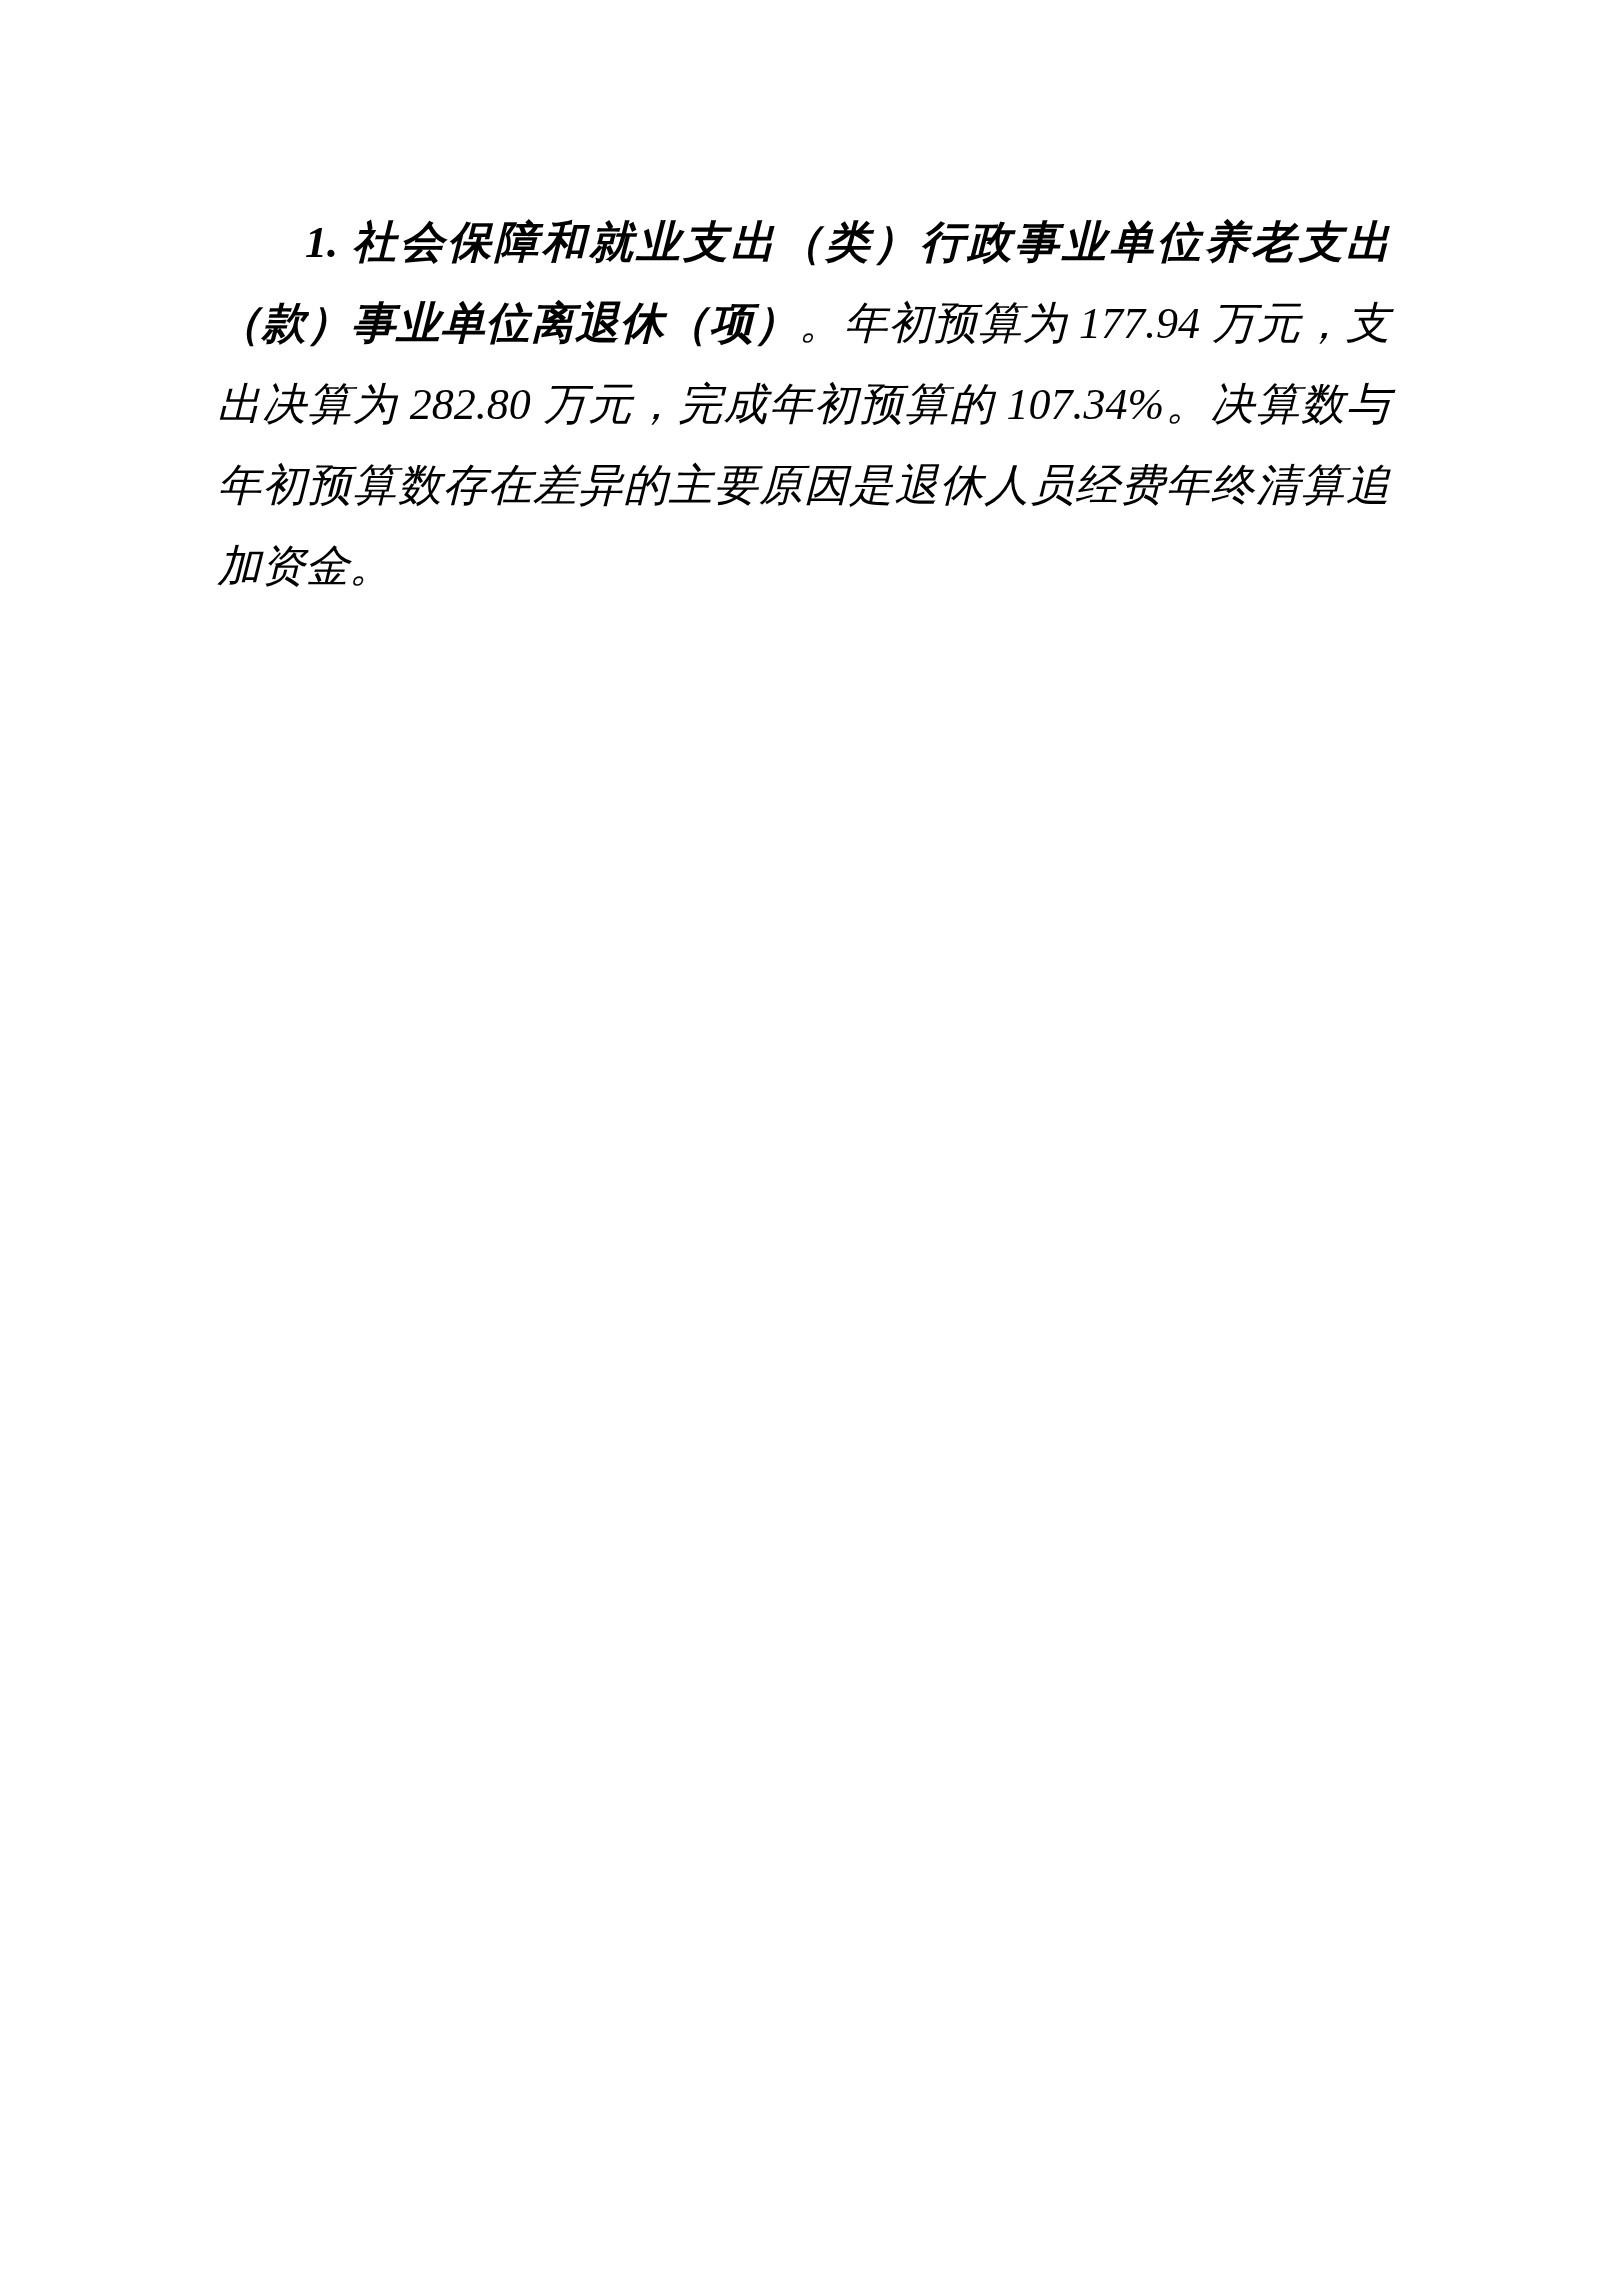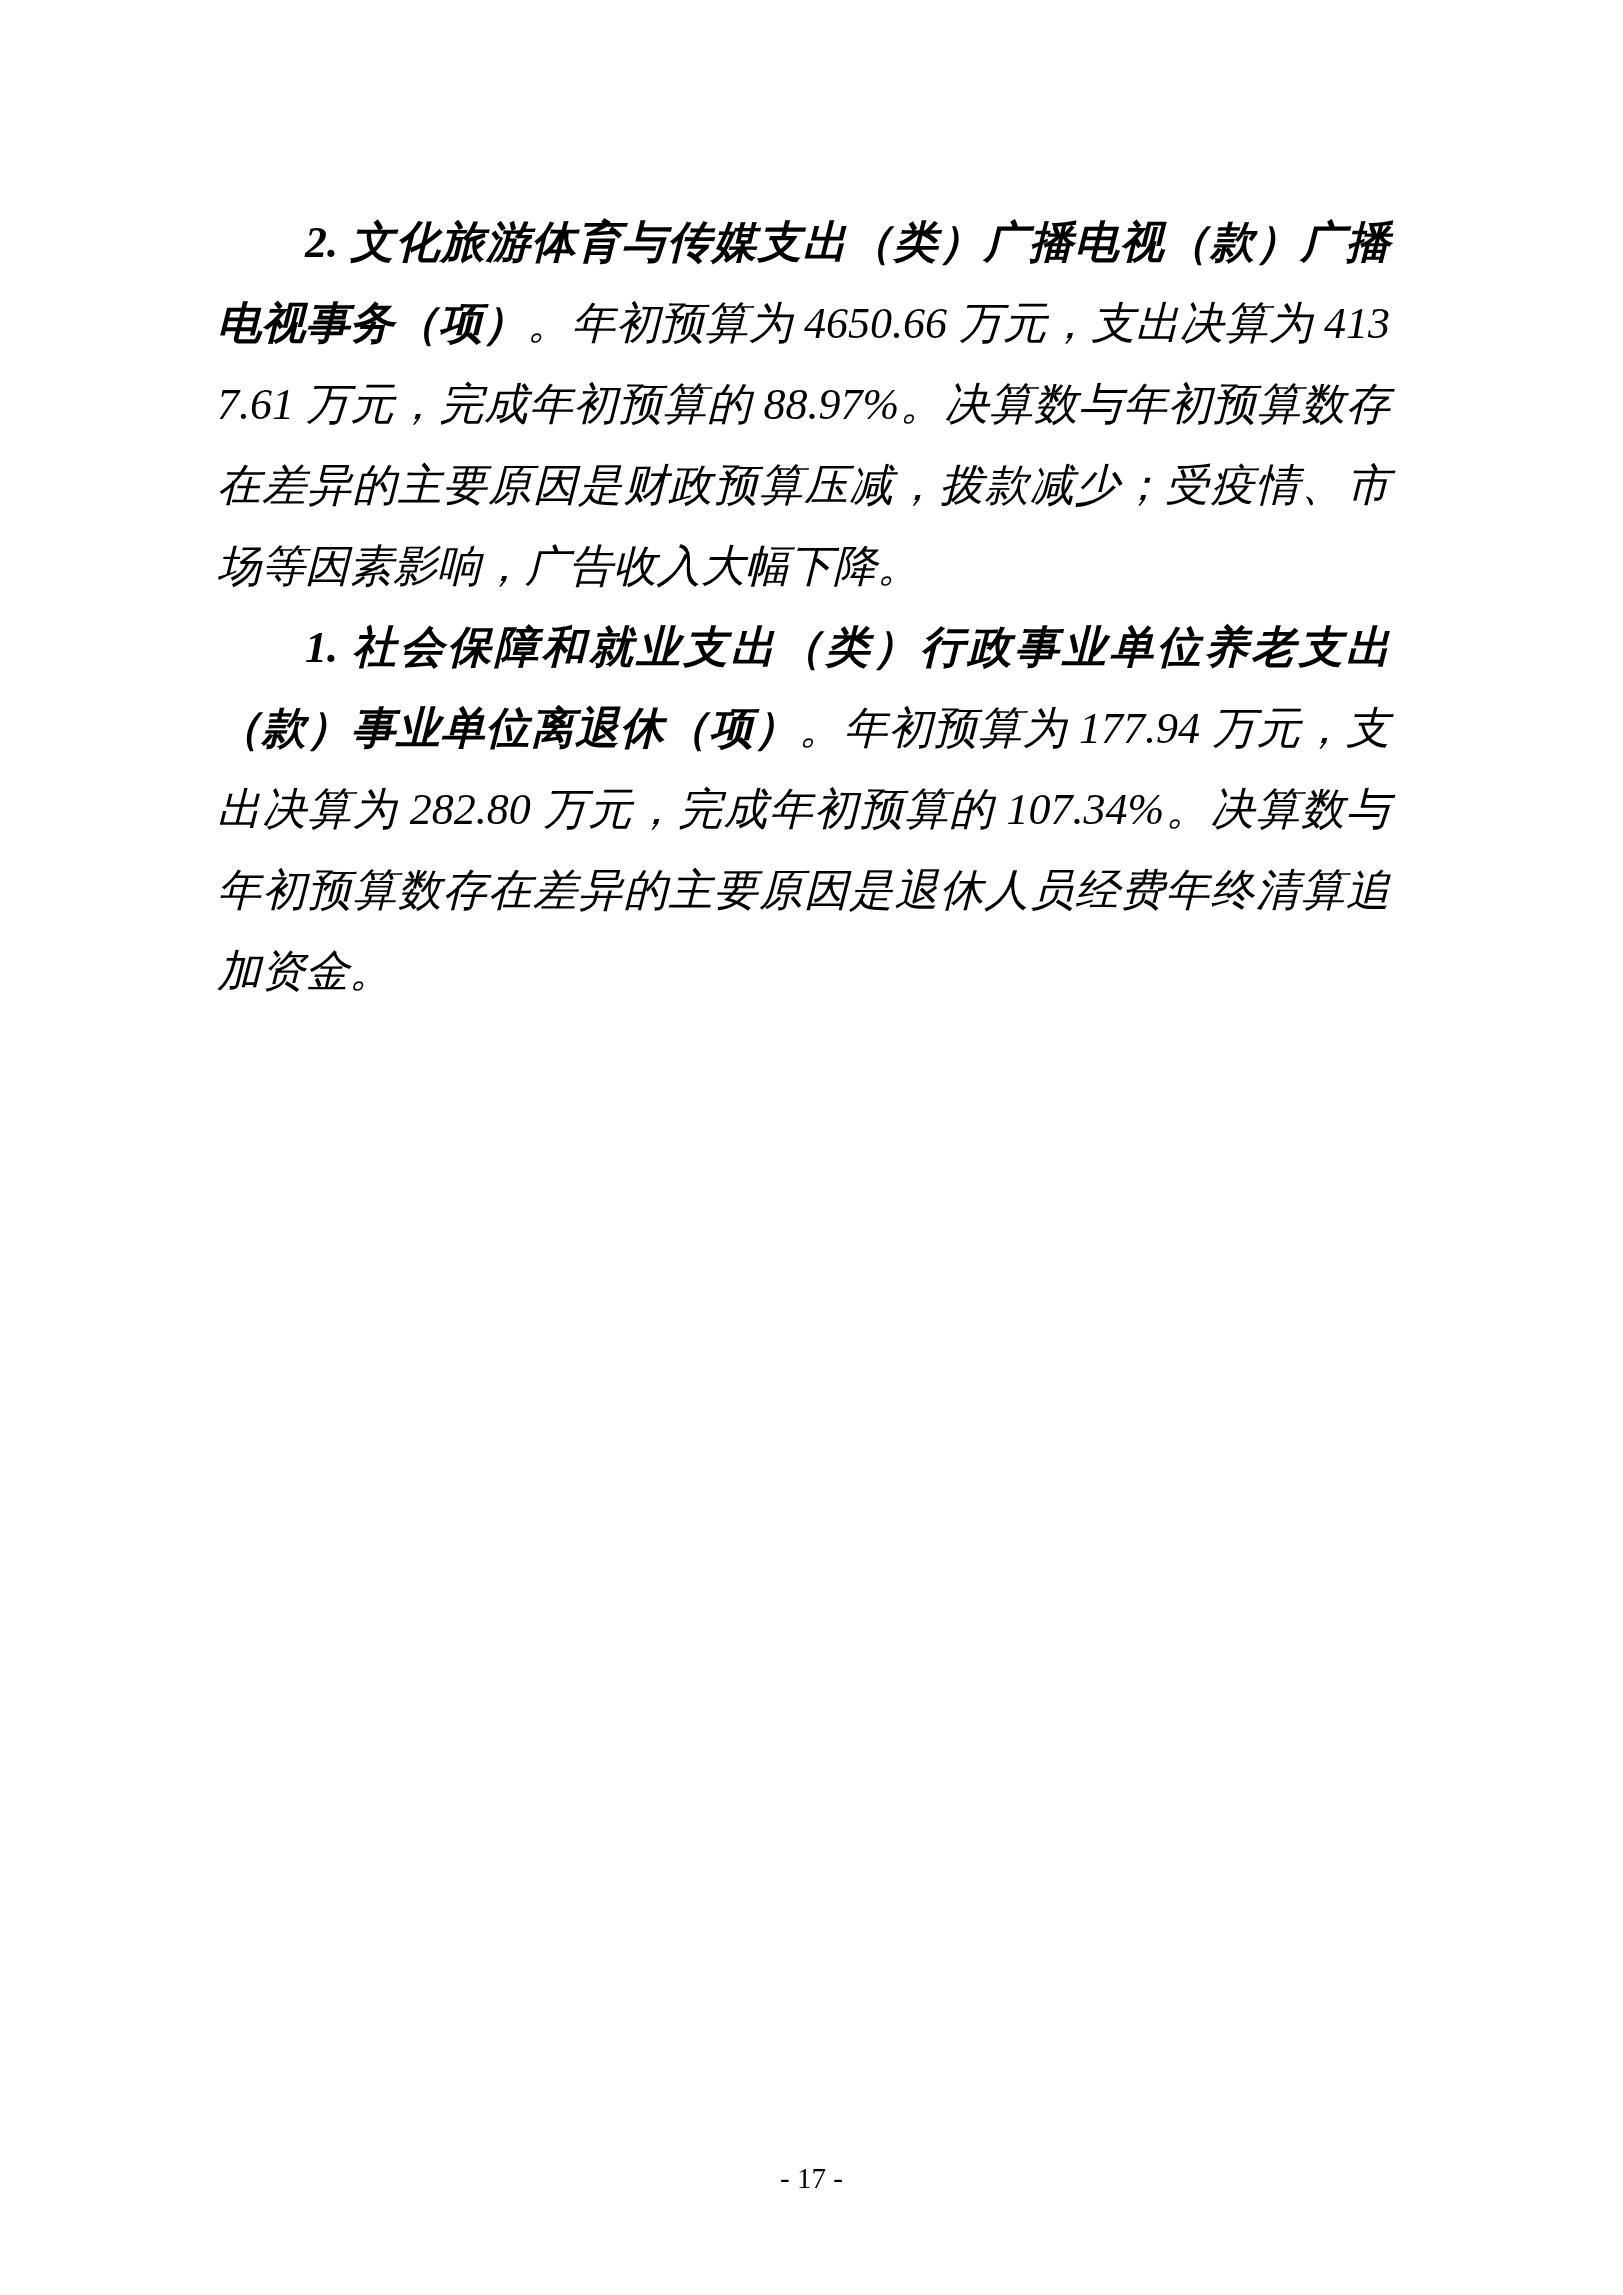--- a/index.html
+++ b/index.html
@@ -54,21 +54,19 @@
 <body>
 
 <div class="page">
   <div class="text-block">
 
 
 
 
 
 
-    <p class="para"><span class="item-title">2. 文化旅游体育与传媒支出（类）广播电视（款）广播电视事务（项）</span><span>。年初预算为 4650.66 万元，支出决算为 4137.61 万元，完成年初预算的 88.97%。决算数与年初预算数存在差异的主要原因是财政预算压减，拨款减少；受疫情、市场等因素影响，广告收入大幅下降。</span></p>
 
     <p class="para"><span class="item-title">1. 社会保障和就业支出（类）行政事业单位养老支出（款）事业单位离退休（项）</span><span>。年初预算为 177.94 万元，支出决算为 282.80 万元，完成年初预算的 107.34%。决算数与年初预算数存在差异的主要原因是退休人员经费年终清算追加资金。</span></p>
 
   </div>
 
-  <div class="page-number">- 17 -</div>
 </div>
 
 
 </body></html>

